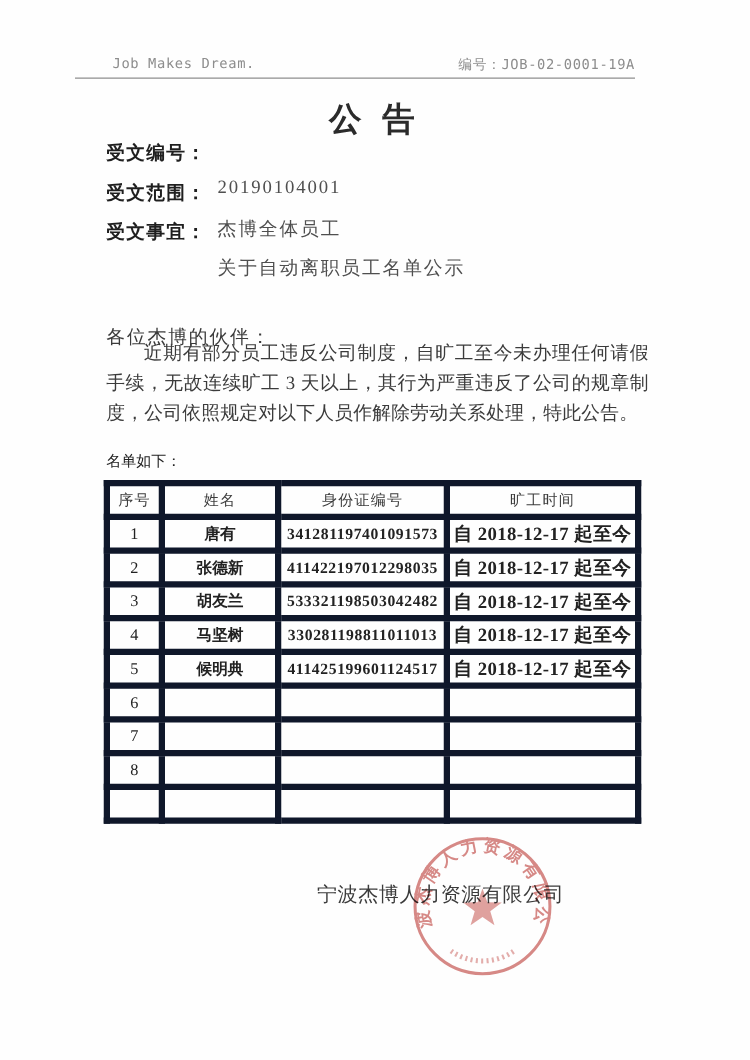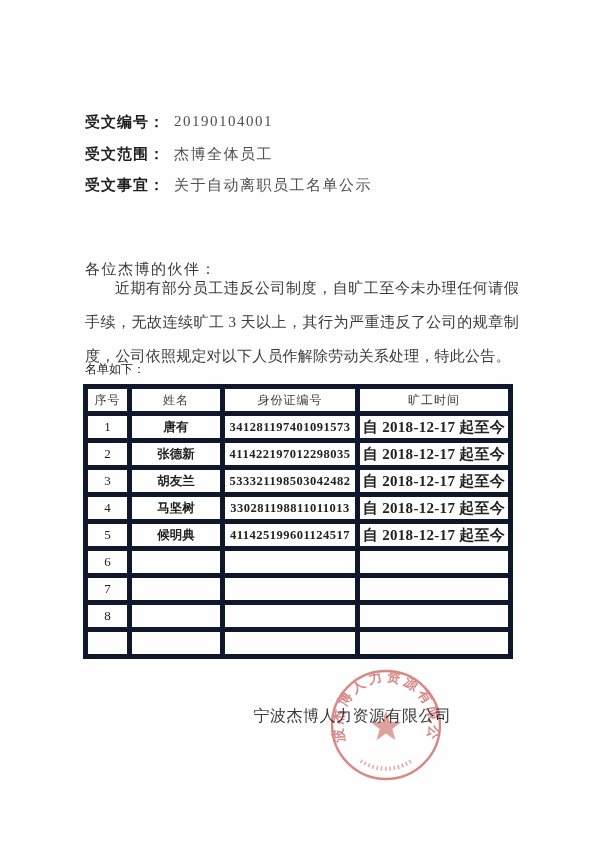--- a/index.html
+++ b/index.html
@@ -48,36 +48,36 @@
   }
 
   
   .meta {
     position: absolute;
     top: 113px; left: 85px;
     width: 440px;
   }
   .meta-row { height: 31.5px; font-size: 15px; display: flex; align-items: flex-start; }
   .meta-row .label { font-weight: bold; color: #1f1f1f; letter-spacing: 1px; }
-  .meta-row .value { margin-left: 9px; color: #4f4f4f; letter-spacing: 1.5px; }
+  .meta-row .value { margin-left: 9px; color: #4f4f4f; letter-spacing: 1.5px; margin-top: 29px; }
 
   
   .greeting {
     position: absolute;
     top: 260px; left: 85px;
     font-size: 15px;
     color: #3b3b3b;
     letter-spacing: 1.5px;
   }
   .paragraph {
     position: absolute;
     top: 271px; left: 85px;
     width: 434px;
     font-size: 15px;
-    line-height: 34px;
+    line-height: 24px;
     letter-spacing: 0.2px;
     color: #3b3b3b;
     text-align: justify;
     text-indent: 2em;
   }
   .list-label {
     position: absolute;
     top: 361px; left: 85px;
     font-size: 12px;
     font-weight: normal;
@@ -143,21 +143,26 @@
     opacity: 0.68;
     pointer-events: none;
   }
   .seal svg { width: 100%; height: 100%; }
 </style>
 </head>
 <body>
 
 <div class="page">
 
-
+  <div class="header-line">
+    <span class="slogan">Job Makes Dream.</span>
+    <span class="doc-no"><span>编号：</span><span>JOB-02-0001-19A</span></span>
+  </div>
+
+  <div class="doc-title">公 告</div>
 
   <div class="meta">
     <div class="meta-row">
       <span class="label">受文编号：</span>
       <span class="value">20190104001</span>
     </div>
     <div class="meta-row">
       <span class="label">受文范围：</span>
       <span class="value">杰博全体员工</span>
     </div>

